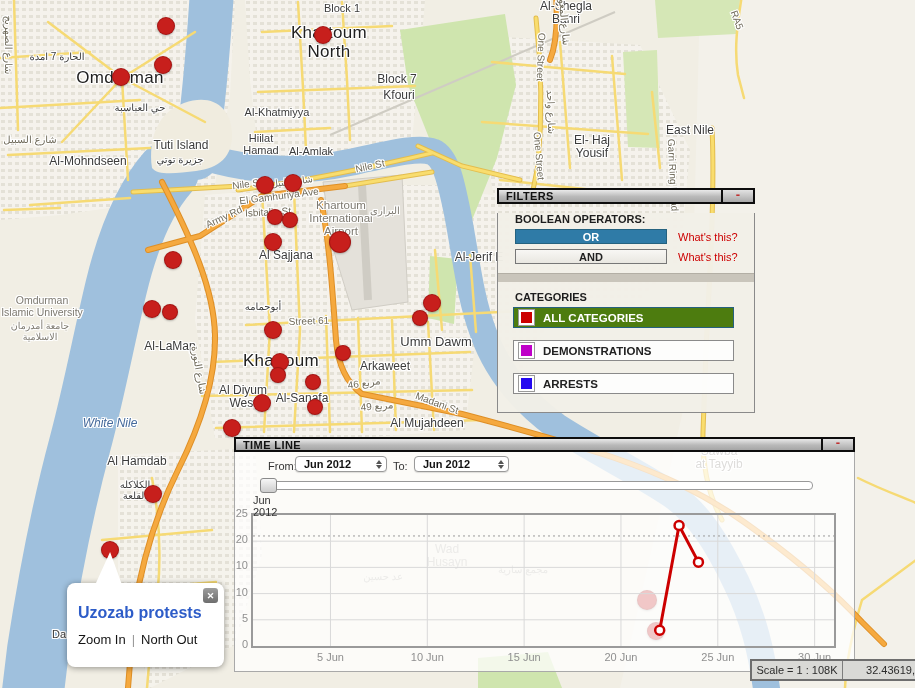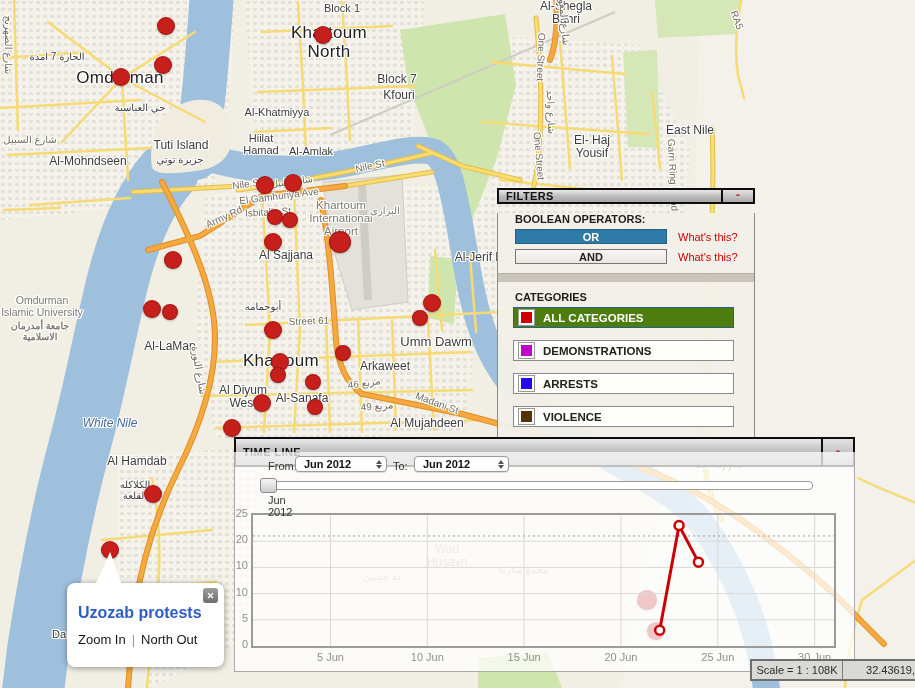--- a/index.html
+++ b/index.html
@@ -53,35 +53,35 @@
   .cat-row.selected{background:#4d7c0f;border-color:#26617e;}
   .swatch{width:15px;height:15px;margin-left:5px;border:2px solid #fff;
     outline:1px solid #9a9a9a;box-sizing:border-box;}
   .cat-label{margin-left:9px;font-size:11.5px;font-weight:bold;color:#222;}
   .cat-row.selected .cat-label{color:#fff;}
 
   
   #timeline-panel{left:234px;top:437px;width:621px;height:235px;z-index:5;}
   #timeline-body{position:absolute;left:0;right:0;top:15px;bottom:0;
     background:rgba(255,255,255,.74);border:1px solid #a9a9a9;border-top:none;}
-  #timeline-panel .panel-header{height:30px;}
+  #timeline-panel .panel-header{height:15px;}
   .ctl-label{position:absolute;font-size:11px;color:#333;}
   .select{position:absolute;background:#fff;border:1px solid #9a9a9a;border-radius:4px;
     height:16px;width:92px;display:flex;align-items:center;font-size:11px;font-weight:bold;
     color:#111;padding-left:8px;box-sizing:border-box;box-shadow:0 1px 1px rgba(0,0,0,.12);
     cursor:pointer;}
   .stepper{position:absolute;right:4px;top:3px;display:flex;flex-direction:column;gap:1px;}
   .stepper i{width:0;height:0;border-left:3.5px solid transparent;border-right:3.5px solid transparent;}
   .stepper .up{border-bottom:4px solid #555;}
   .stepper .dn{border-top:4px solid #555;}
   #tl-slider{position:absolute;left:26px;top:44px;width:550px;height:7px;background:#fff;
     border:1px solid #999;border-radius:4px;cursor:pointer;}
   #tl-handle{position:absolute;left:-2px;top:-4px;width:15px;height:13px;
     background:linear-gradient(#f6f6f6,#cdcdcd);border:1px solid #8a8a8a;border-radius:3px;cursor:grab;}
-  #tl-month{position:absolute;left:33px;top:57px;font-size:11px;color:#333;line-height:12px;z-index:2;}
+  #tl-month{position:absolute;left:18px;top:57px;font-size:11px;color:#333;line-height:12px;z-index:2;}
   #chart-box{position:absolute;left:16px;top:76px;width:581px;height:131px;
     border:2px solid #9a9a9a;background:rgba(255,255,255,.05);}
   #chart-svg{position:absolute;left:0;top:0;width:581px;height:131px;overflow:visible;}
   #chart-svg .grid{stroke:#d9d9d9;stroke-width:1;}
   #chart-svg .dotted{stroke:#9b9b9b;stroke-width:1;stroke-dasharray:2 3;}
   #chart-svg .series{fill:none;stroke-width:3;}
   #chart-svg .pt{fill:#fff;stroke-width:2.5;}
   .xtick{position:absolute;top:216px;transform:translateX(-50%);font-size:11px;color:#8f8f8f;}
   .ytick{position:absolute;left:0;width:13px;text-align:right;font-size:11px;color:#8f8f8f;}
 
@@ -291,21 +291,21 @@
         <div class="map-label road" style="left: 30px; top: 99px; font-size: 10px; transform: translate(-50%, -50%); margin-top: 41px;">
           <div>شارع السبيل</div>
         </div>
         <div class="map-label road" style="left: 8px; top: 45px; font-size: 10px; transform: translate(-50%, -50%) rotate(90deg);">
           <div>شارع الصهريج</div>
         </div>
         <div class="map-label gray" style="left: 42px; top: 307px; font-size: 10.5px; transform: translate(-50%, -50%);">
           <div>Omdurman</div>
           <div>Islamic University</div>
         </div>
-        <div class="map-label gray" style="left: 40px; top: 332px; font-size: 9.5px; transform: translate(-50%, -50%); font-weight: bold;">
+        <div class="map-label gray" style="left: 40px; top: 332px; font-size: 9.5px; transform: translate(-50%, -50%);">
           <div>جامعة أمدرمان</div>
           <div>الاسلامية</div>
         </div>
         <div class="map-label water" style="left: 110px; top: 424px; font-size: 12px; transform: translate(-50%, -50%);">
           <div>White Nile</div>
         </div>
         <div class="map-label" style="left: 170px; top: 347px; font-size: 12px; transform: translate(-50%, -50%);">
           <div>Al-LaMap</div>
         </div>
         <div class="map-label" style="left: 137px; top: 462px; font-size: 12px; transform: translate(-50%, -50%);">
@@ -473,24 +473,20 @@
             <span class="cat-label">ALL CATEGORIES</span>
           </div>
           <div class="cat-row">
             <span class="swatch" style="background: rgb(191, 0, 200);"></span>
             <span class="cat-label">DEMONSTRATIONS</span>
           </div>
           <div class="cat-row">
             <span class="swatch" style="background: rgb(36, 8, 240);"></span>
             <span class="cat-label">ARRESTS</span>
           </div>
-          <div class="cat-row">
-            <span class="swatch" style="background: rgb(85, 51, 0);"></span>
-            <span class="cat-label">VIOLENCE</span>
-          </div>
         </div>
     </div>
   </div>
 
   <div class="panel" id="timeline-panel">
     <div class="panel-header">
       <span class="panel-title">TIME LINE</span>
       <div class="min-btn">
         <span>-</span>
       </div>

